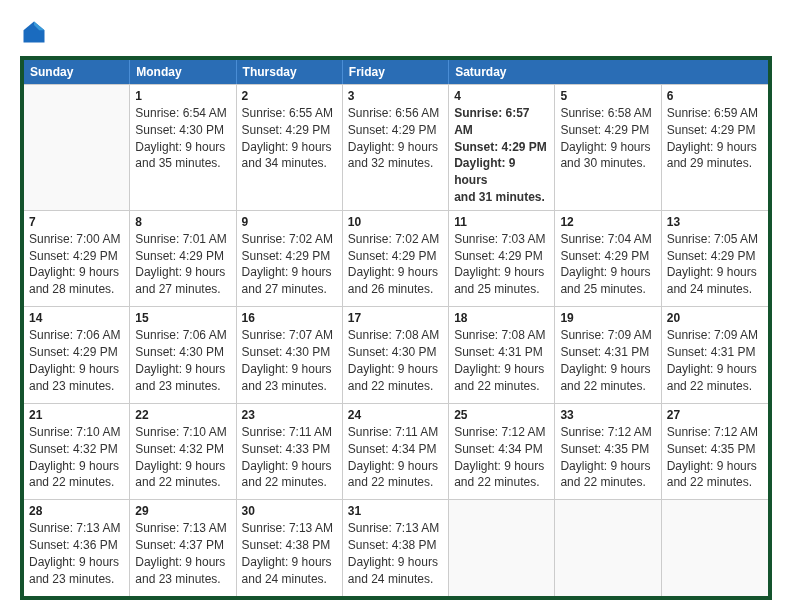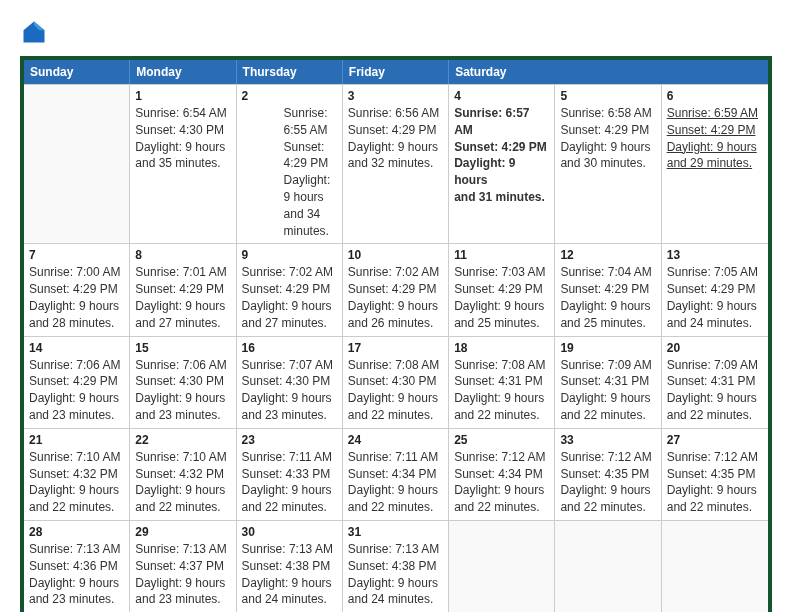--- a/index.html
+++ b/index.html
@@ -153,21 +153,21 @@
           <div class="cal-cell empty"></div>
           <div class="cal-cell">
             <span class="day-num">1</span>
             <div class="day-info" style="white-space: pre-line;">Sunrise: 6:54 AM
 Sunset: 4:30 PM
 Daylight: 9 hours
 and 35 minutes.</div>
           </div>
           <div class="cal-cell">
             <span class="day-num">2</span>
-            <div class="day-info" style="white-space: pre-line; margin-left: 42px;">Sunrise: 6:55 AM
+            <div class="day-info" style="white-space: pre-line;">Sunrise: 6:55 AM
 Sunset: 4:29 PM
 Daylight: 9 hours
 and 34 minutes.</div>
           </div>
           <div class="cal-cell">
             <span class="day-num">3</span>
             <div class="day-info" style="white-space: pre-line;">Sunrise: 6:56 AM
 Sunset: 4:29 PM
 Daylight: 9 hours
 and 32 minutes.</div>
@@ -181,21 +181,21 @@
           </div>
           <div class="cal-cell">
             <span class="day-num">5</span>
             <div class="day-info" style="white-space: pre-line;">Sunrise: 6:58 AM
 Sunset: 4:29 PM
 Daylight: 9 hours
 and 30 minutes.</div>
           </div>
           <div class="cal-cell">
             <span class="day-num">6</span>
-            <div class="day-info" style="white-space: pre-line; text-decoration: underline;">Sunrise: 6:59 AM
+            <div class="day-info" style="white-space: pre-line;">Sunrise: 6:59 AM
 Sunset: 4:29 PM
 Daylight: 9 hours
 and 29 minutes.</div>
           </div>
         </div>
         <div class="cal-row">
           <div class="cal-cell">
             <span class="day-num">7</span>
             <div class="day-info" style="white-space: pre-line;">Sunrise: 7:00 AM
 Sunset: 4:29 PM

